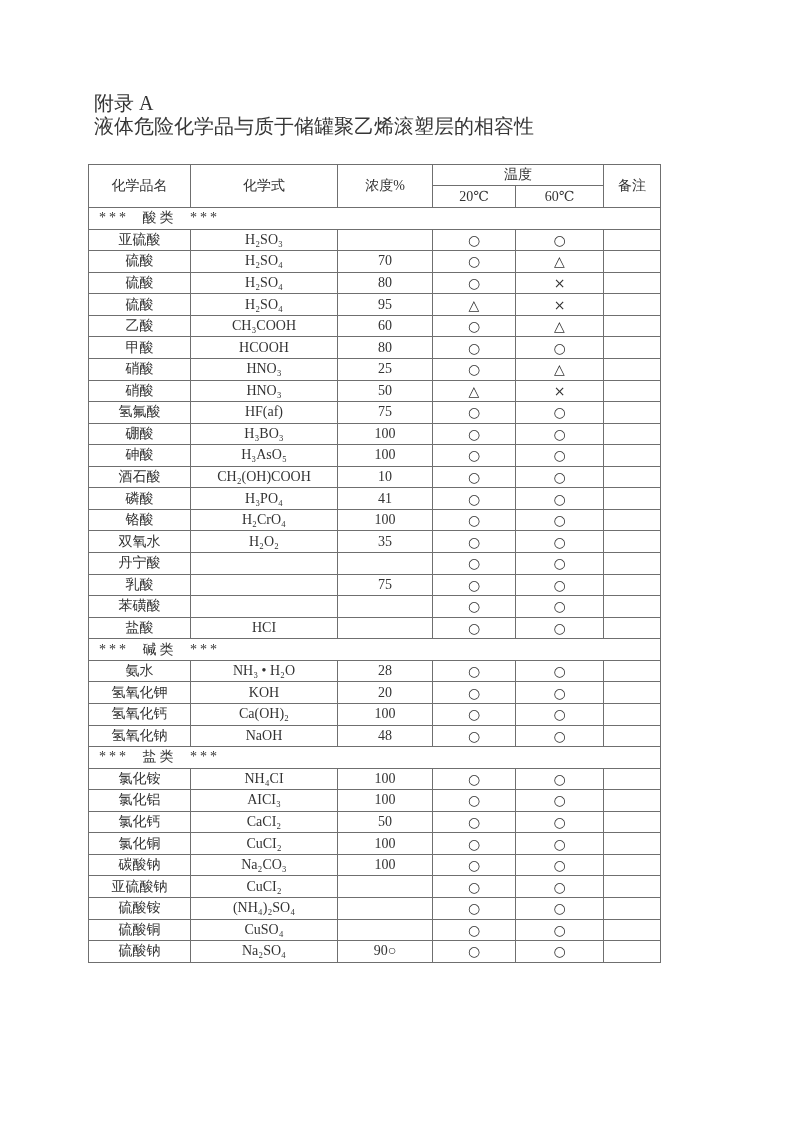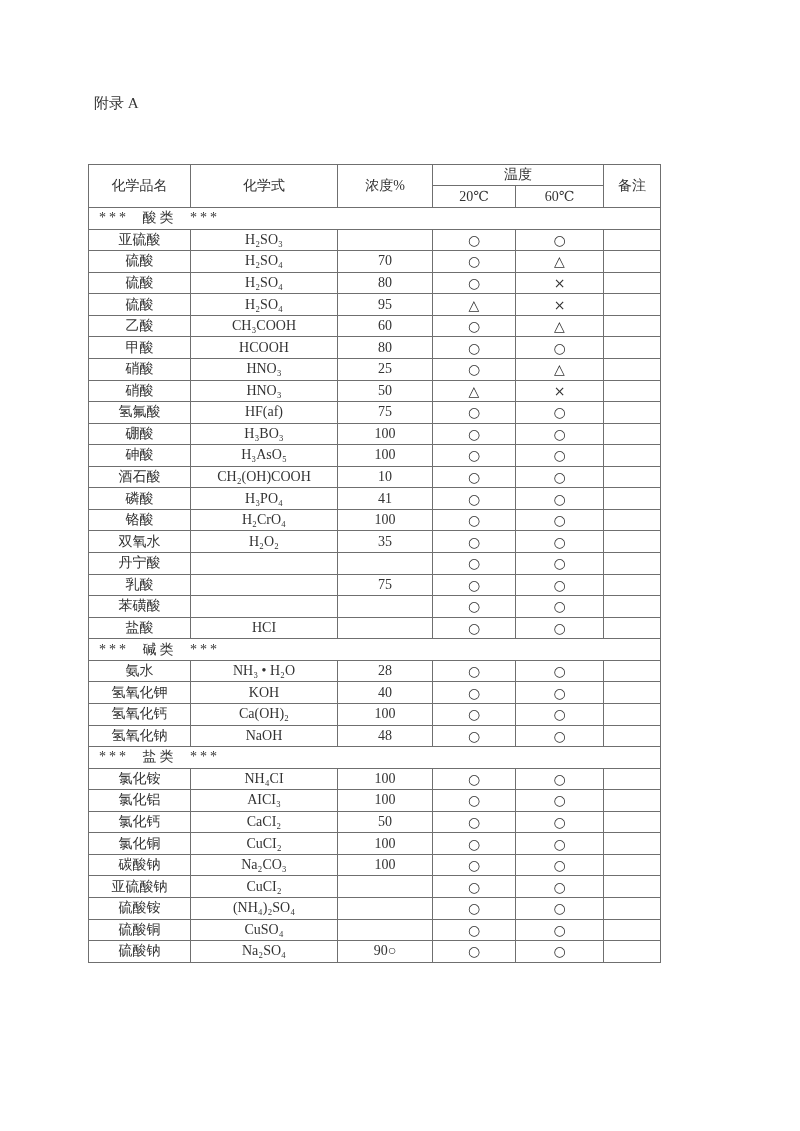--- a/index.html
+++ b/index.html
@@ -12,21 +12,21 @@
     width: 800px;
     height: 1131px;
     font-family: "Liberation Serif", "DejaVu Serif", serif;
     color: #333333;
     overflow: hidden;
   }
   .titles {
     position: absolute;
     left: 94px;
     top: 92px;
-    font-size: 15px;
+    font-size: 20px;
     line-height: 22.5px;
     white-space: nowrap;
     color: #363636;
   }
   table.compat {
     position: absolute;
     left: 88px;
     top: 164px;
     width: 572px;
     border-collapse: collapse;
@@ -58,20 +58,21 @@
     font-family: "DejaVu Sans", "Liberation Sans", sans-serif;
     font-size: 14px;
     color: #3c3c3c;
   }
 </style>
 </head>
 <body>
 
 <div class="titles">
   <div>附录 A</div>
+  <div>液体危险化学品与质于储罐聚乙烯滚塑层的相容性</div>
 </div>
 
 <table class="compat">
   <colgroup>
     <col style="width:102px">
     <col style="width:147px">
     <col style="width:95px">
     <col style="width:83px">
     <col style="width:88px">
     <col style="width:57px">
@@ -252,21 +253,21 @@
         <td>氨水</td>
         <td>NH₃ • H₂O</td>
         <td>28</td>
         <td class="sym">○</td>
         <td class="sym">○</td>
         <td></td>
       </tr>
       <tr>
         <td>氢氧化钾</td>
         <td>KOH</td>
-        <td>40</td>
+        <td>20</td>
         <td class="sym">○</td>
         <td class="sym">○</td>
         <td></td>
       </tr>
       <tr>
         <td>氢氧化钙</td>
         <td>Ca(OH)₂</td>
         <td>100</td>
         <td class="sym">○</td>
         <td class="sym">○</td>

